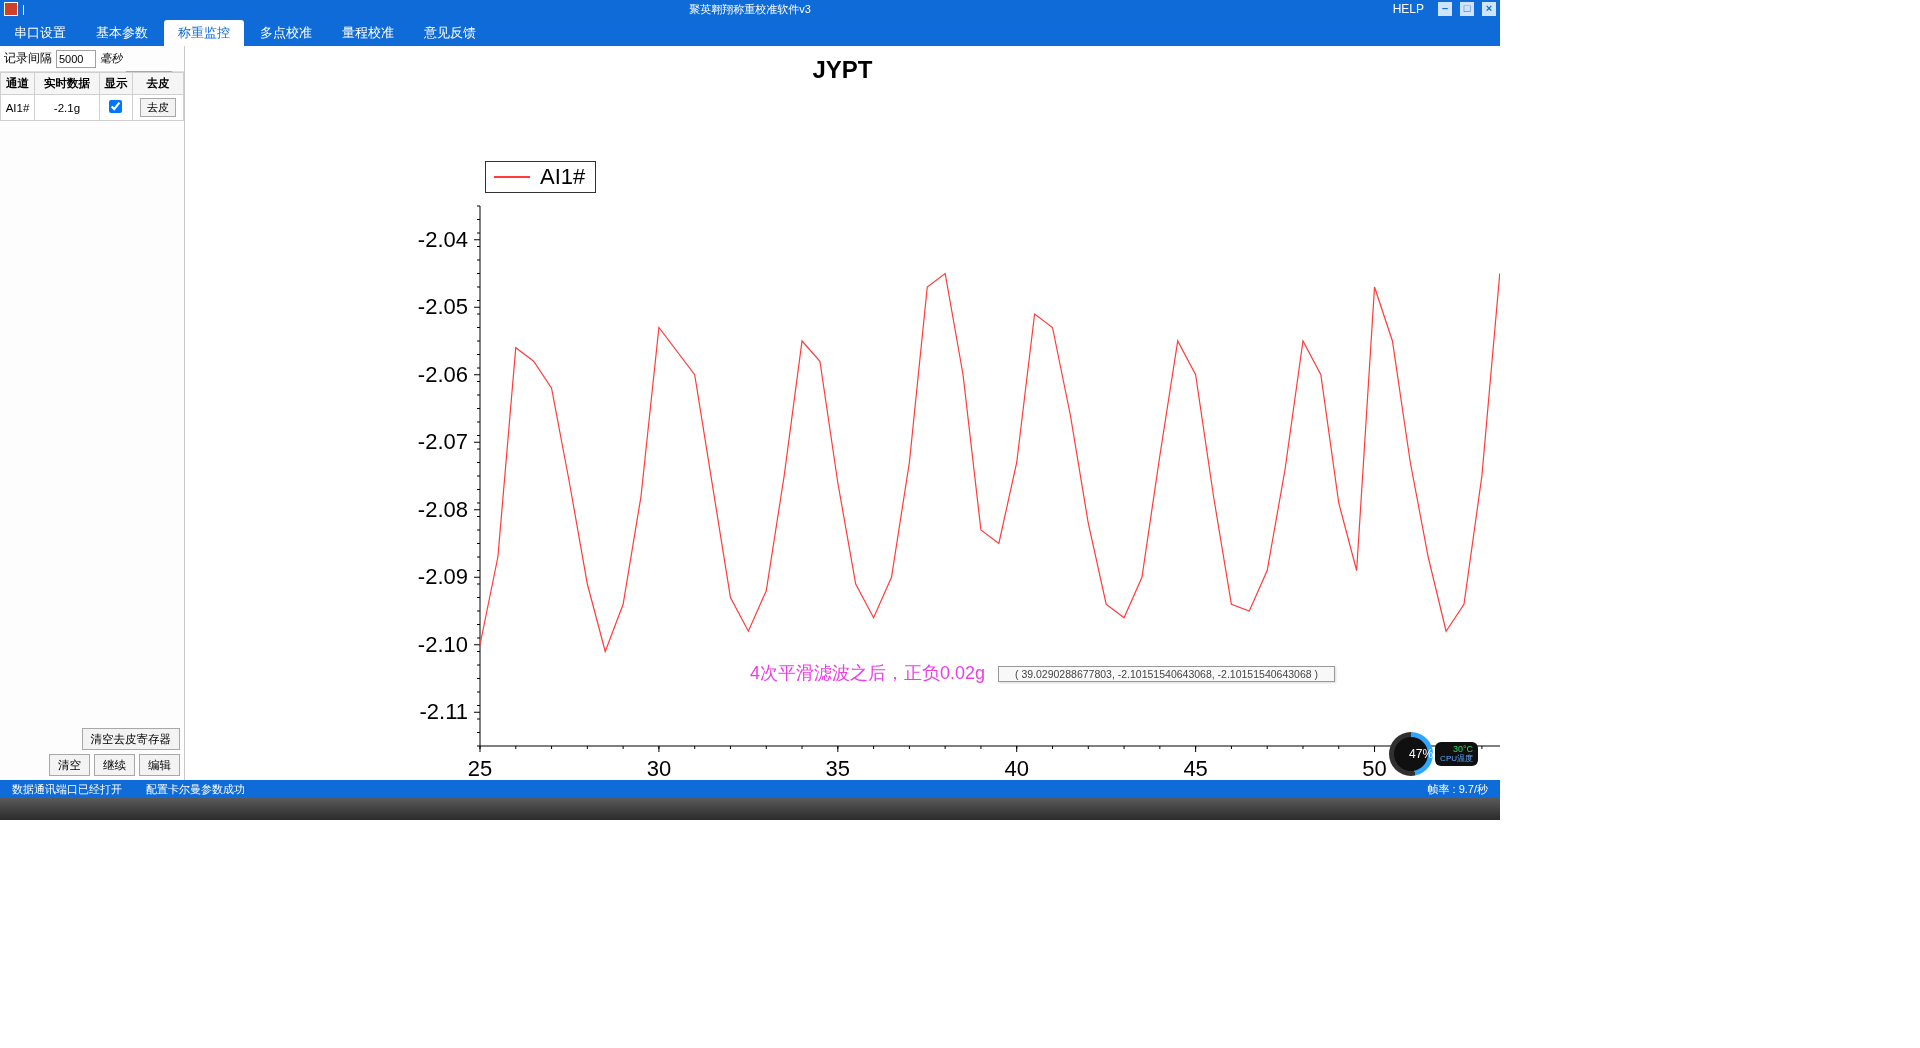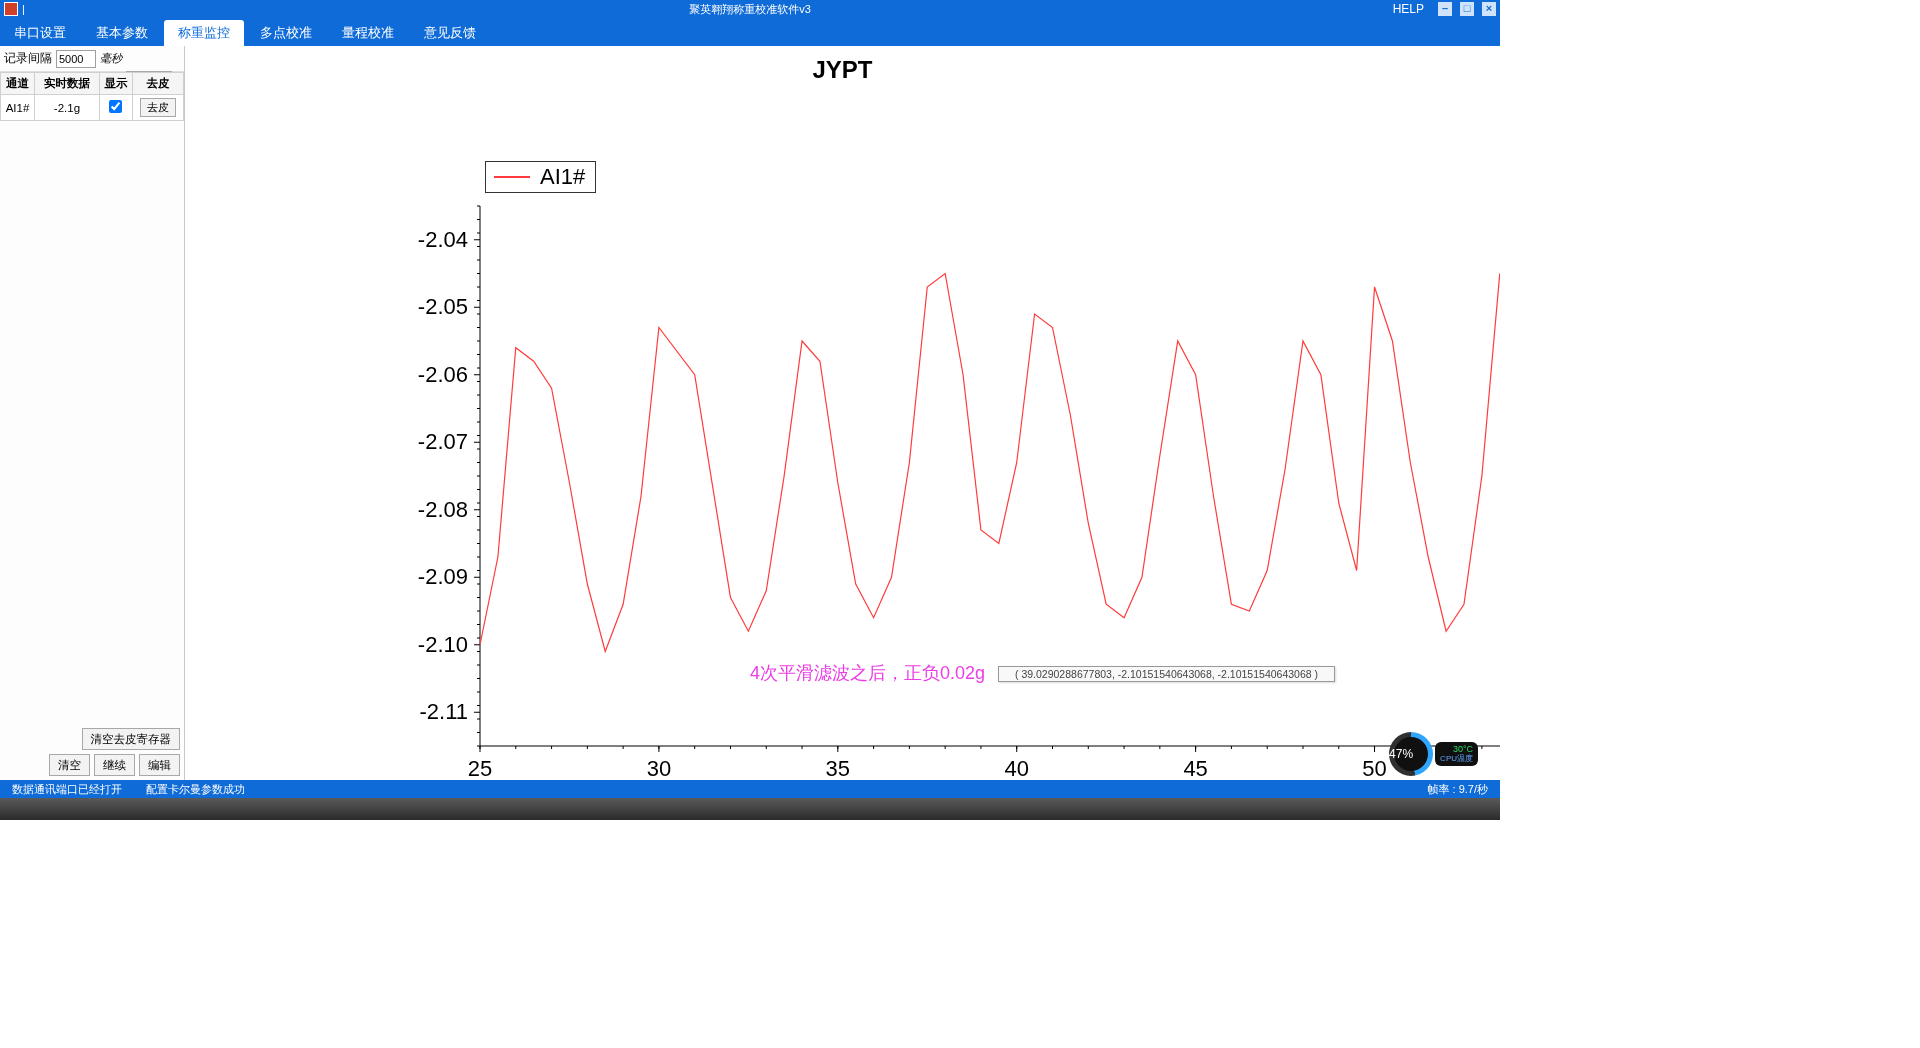--- a/index.html
+++ b/index.html
@@ -173,21 +173,21 @@
   height: 22px;
   background: linear-gradient(#5a5a5a,#2b2b2b);
 }
 .cpu-widget {
   position:absolute; right:22px; bottom:44px;
   display:flex; align-items:center; gap:2px;
 }
 .cpu-ring {
   width:44px; height:44px; border-radius:50%;
   background: conic-gradient(#2ea6ff 0 47%, #303030 47% 100%);
-  display:flex; align-items:center; justify-content:flex-start;
+  display:flex; align-items:center; justify-content:flex-end;
   position:relative;
 }
 .cpu-ring::after{
   content:""; position:absolute; inset:5px; border-radius:50%; background:#101010;
 }
 .cpu-ring span { position:relative; z-index:1; color:#fff; font-size:12px;}
 .cpu-temp {
   background:#101010; color:#2bd968; font-size:9px;
   padding:3px 5px; border-radius:6px; line-height:1.1;
   text-align:right;

